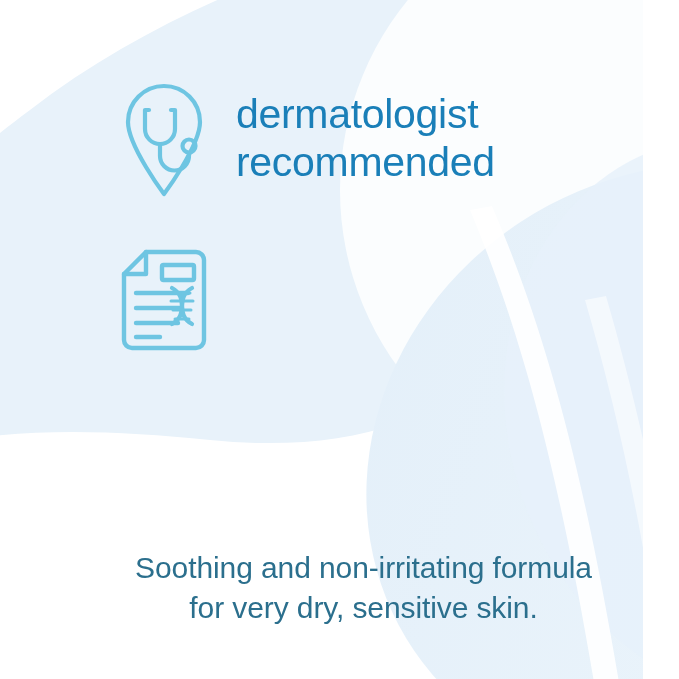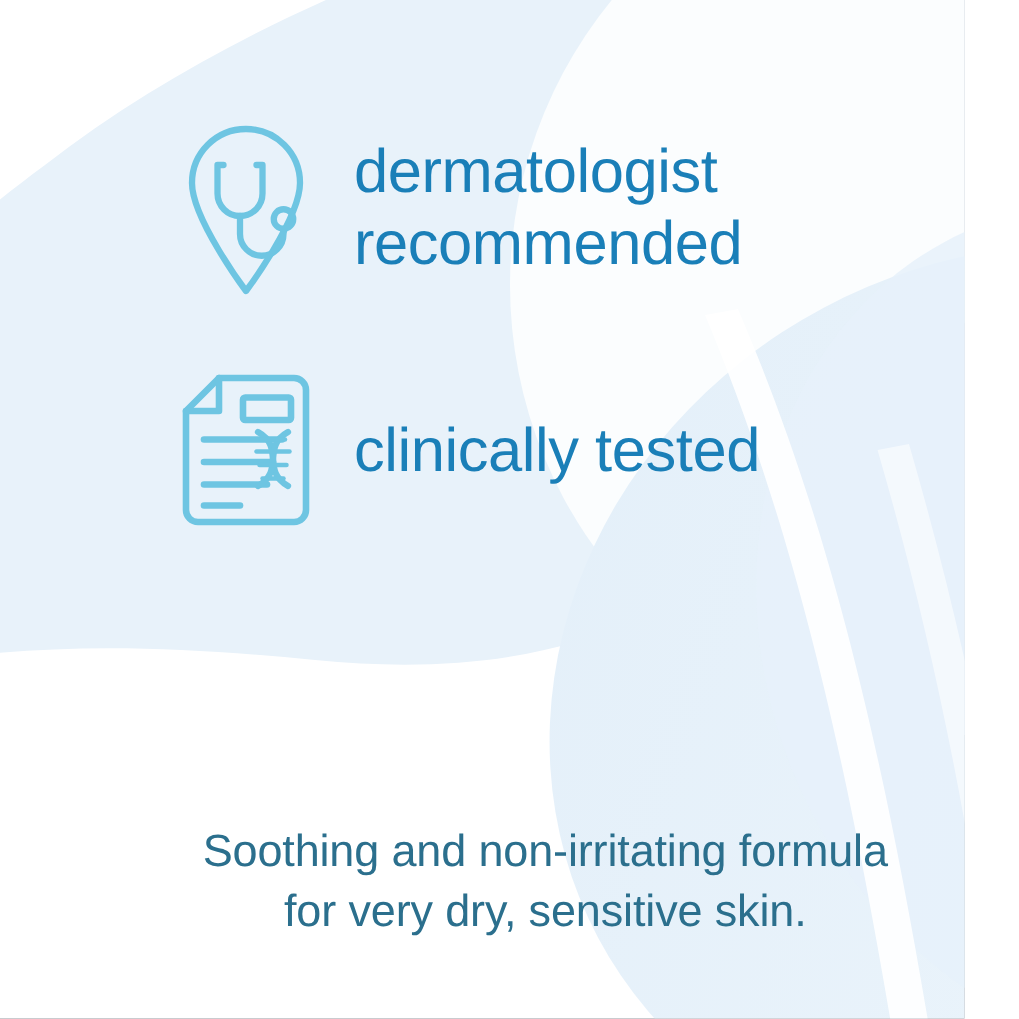--- a/index.html
+++ b/index.html
@@ -8,21 +8,21 @@
     background: #ffffff;
   }
   body {
     font-family: "Liberation Sans", sans-serif;
   }
   #card {
     position: relative;
     width: 643px;
     height: 679px;
     overflow: hidden;
-    background: #0f172a;
+    background: #fef9c3;
   }
   #bg-svg {
     position: absolute;
     inset: 0;
     width: 679px;
     height: 679px;
     display: block;
   }
   #content {
     position: absolute;
@@ -161,21 +161,20 @@
           <path d="M20 89 L44 89"></path>
 
           <path d="M56 40 C74 50, 58 66, 76 76" stroke-width="4.2"></path>
           <path d="M76 40 C58 50, 74 66, 56 76" stroke-width="4.2"></path>
           <path d="M58 45 L74 45" stroke-width="3"></path>
           <path d="M55 53 L77 53" stroke-width="3"></path>
           <path d="M57 62 L75 62" stroke-width="3"></path>
           <path d="M59 71 L73 71" stroke-width="3"></path>
         </svg>
       </div>
-      <div class="feature-label">clinically tested</div>
     </div>
 
 
     <div id="footer-text">Soothing and non-irritating formula
 for very dry, sensitive skin.</div>
 
   </div>
 </div>
 
 </body></html>

